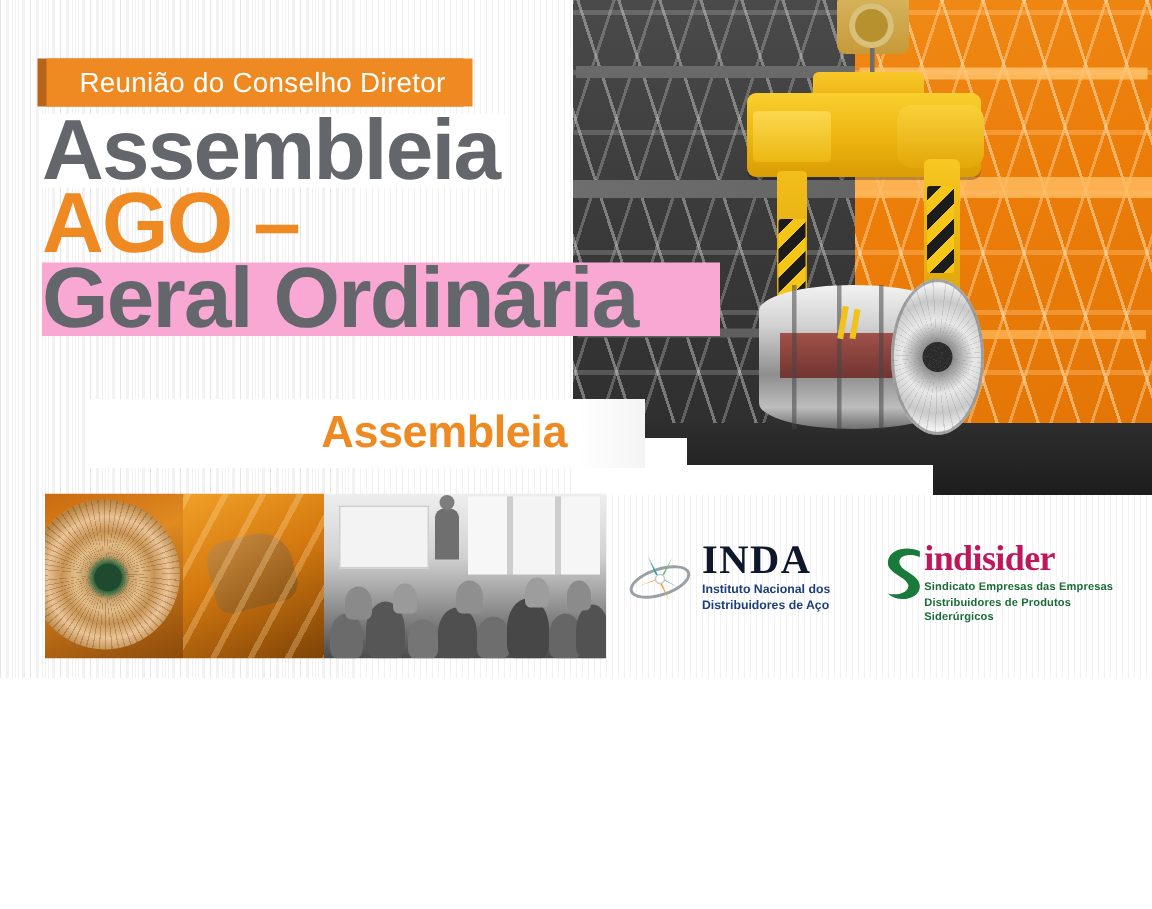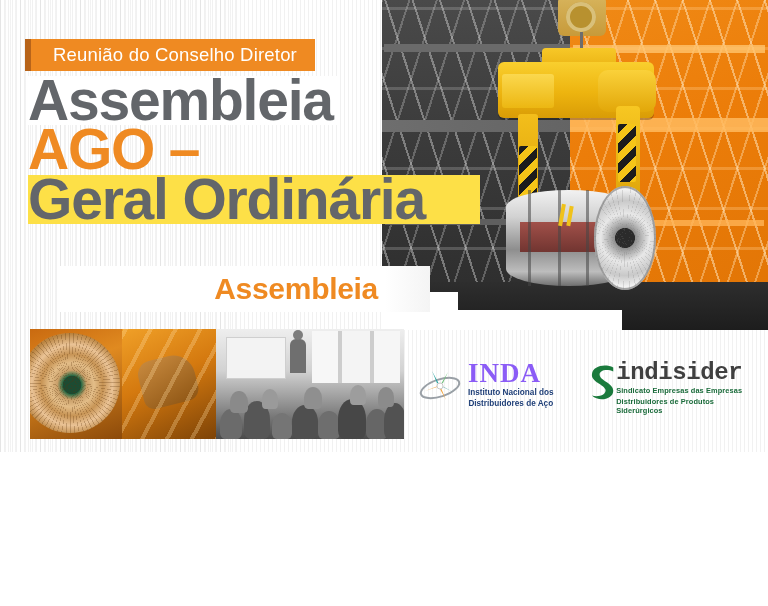--- a/index.html
+++ b/index.html
@@ -211,21 +211,21 @@
     font-family:"Liberation Sans", sans-serif;
   }
   .hl-ago {
     font-size:57px; color:#ef8a22; display:block; margin-bottom:2px;
   }
   .hl-assem {
     font-size:57px; color:#63666a; display:block;
     background:#ffffff; width:max-content; padding-right:6px;
   }
   .hl-geral-wrap {
-    position:relative; background:#fde047; width:452px; margin-left:0px; margin-top:-1px;
+    position:relative; background:#f9a8d4; width:452px; margin-left:0px; margin-top:-1px;
   }
   .hl-geral {
     font-size:57px; color:#63666a; display:block; padding-right:6px;
   }
   .presencial-wrap {
     position:absolute; left:58px; top:266px; width:372px; height:46px;
     background:linear-gradient(90deg,#ffffff 0%,#ffffff 88%,#f4f4f4 100%);
     display:flex; align-items:center; justify-content:flex-end;
     padding-right:52px;
   }
@@ -295,32 +295,32 @@
   .ph-audience .heads span{
     position:absolute; bottom:0; border-radius:50% 50% 22% 22%;
     background:#5a5a5a;
   }
 
   
   .logos { position:absolute; left:418px; top:358px; width:340px; height:56px; }
   .logo-inda { position:absolute; left:0; top:2px; display:flex; align-items:center; }
   .inda-mark { width:44px; height:42px; margin-right:6px; }
   .inda-txt .inda-name {
-    font-size:27px; font-weight:bold; color:#8b5cf6; letter-spacing:1px;
+    font-size:27px; font-weight:bold; color:#0f172a; letter-spacing:1px;
     font-family:"Liberation Serif", serif; line-height:1;
   }
   .inda-txt .inda-sub {
     font-size:8.2px; font-weight:bold; color:#1f3f78; line-height:1.22;
-    font-family:"Liberation Sans", sans-serif; margin-top:1px;text-align:center;
+    font-family:"Liberation Sans", sans-serif; margin-top:1px;
   }
   .logo-sind { position:absolute; left:172px; top:3px; display:flex; align-items:flex-start; }
   .sind-mark { width:26px; height:40px; margin-right:1px; margin-top:2px; }
   .sind-txt .sind-name {
-    font-size:24px; font-weight:bold; color:#404040; letter-spacing:-.4px;
-    font-family:Liberation Mono, monospace; line-height:1;
+    font-size:24px; font-weight:bold; color:#be185d; letter-spacing:-.4px;
+    font-family:Liberation Serif, serif; line-height:1;
   }
   .sind-txt .sind-sub {
     font-size:7.4px; font-weight:bold; color:#1a6b3a; line-height:1.3;
     font-family:"Liberation Sans", sans-serif; letter-spacing:.1px; margin-top:1px;
   }
 
   
   .infobar {
     position:absolute; left:0; top:452px; width:768px; height:154px;
     background:#ffffff;

